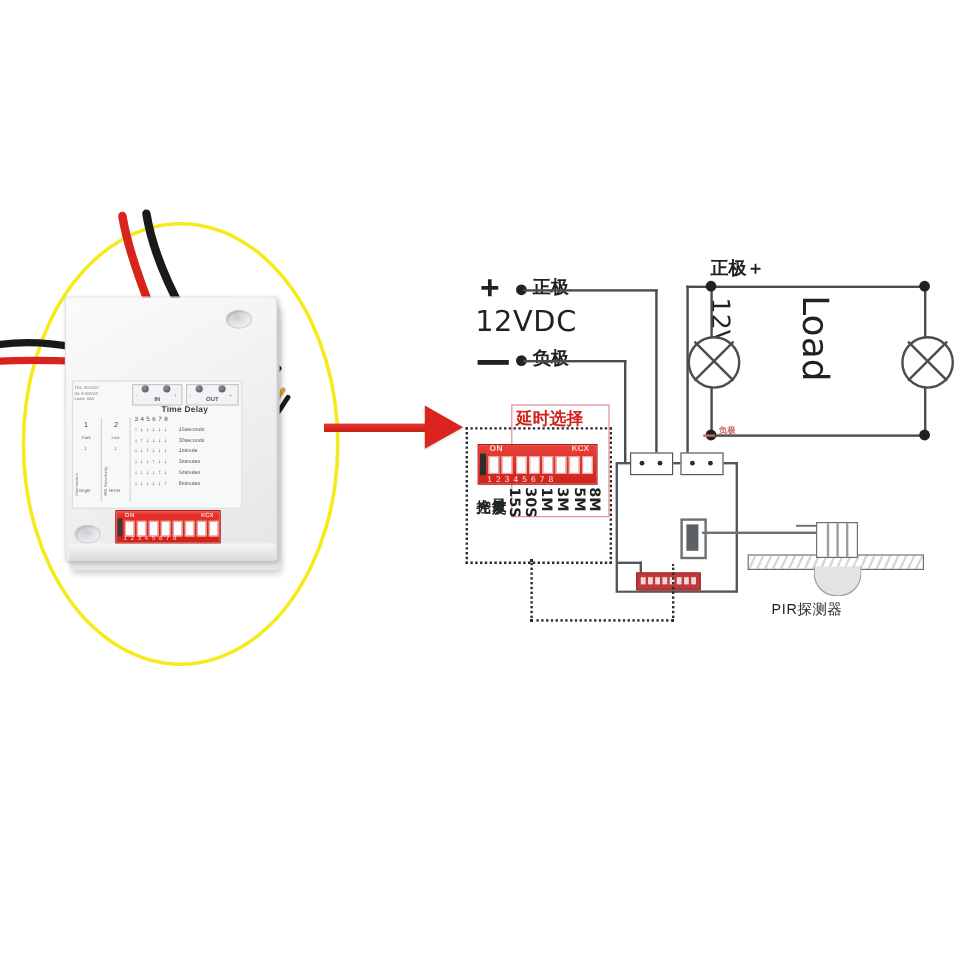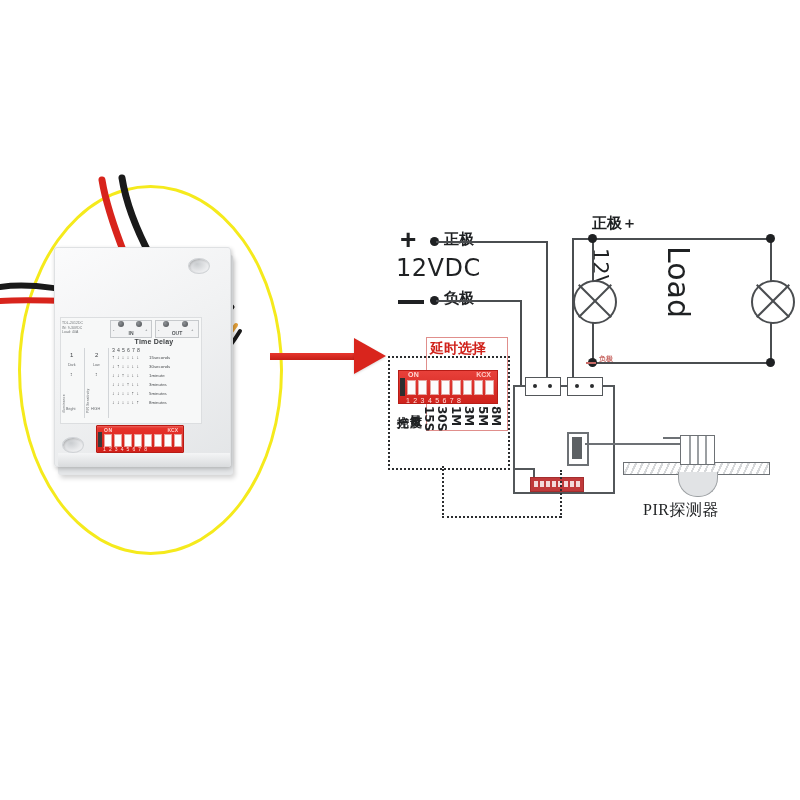--- a/index.html
+++ b/index.html
@@ -179,22 +179,22 @@
   
   #pir-wall{position:absolute;left:243px;top:262px;width:145px;height:11px;
     border:1.5px solid #6d7175;
     background:repeating-linear-gradient(115deg,#fff 0 4px,#d6d8da 4px 6px);}
   #pir-body{position:absolute;left:300px;top:235px;width:33px;height:28px;
     border:1.5px solid #6d7175;background:#fff;}
   #pir-body span{position:absolute;top:0;width:1.5px;height:28px;background:#9b9fa2;}
   #pir-dome{position:absolute;left:298px;top:272px;width:38px;height:24px;
     border:1.5px solid #9b9fa2;border-top:none;
     border-radius:0 0 19px 19px;background:#e1e3e5;}
-  #pir-label{position:absolute;left:263px;top:300px;font-size:16px;color:#1f2123;
-    font-family:Liberation Serif, serif;letter-spacing:.5px;}
+  #pir-label{position:absolute;left:263px;top:300px;font-size:12px;color:#1f2123;
+    font-family:Liberation Sans, sans-serif;letter-spacing:.5px;}
   #pir-wire{position:absolute;left:205px;top:243px;width:100px;height:2px;background:#6d7175;}
   #pir-wire-d{position:absolute;left:283px;top:237px;width:24px;height:12px;
     border-top:2px solid #6d7175;border-right:2px solid #6d7175;border-radius:0 8px 0 0;}
 
   .mini-cn{position:absolute;font-size:7px;color:#c96a66;font-weight:bold;
     font-family:"DejaVu Sans","Liberation Sans",sans-serif;}
 </style>
 </head>
 <body>
 

